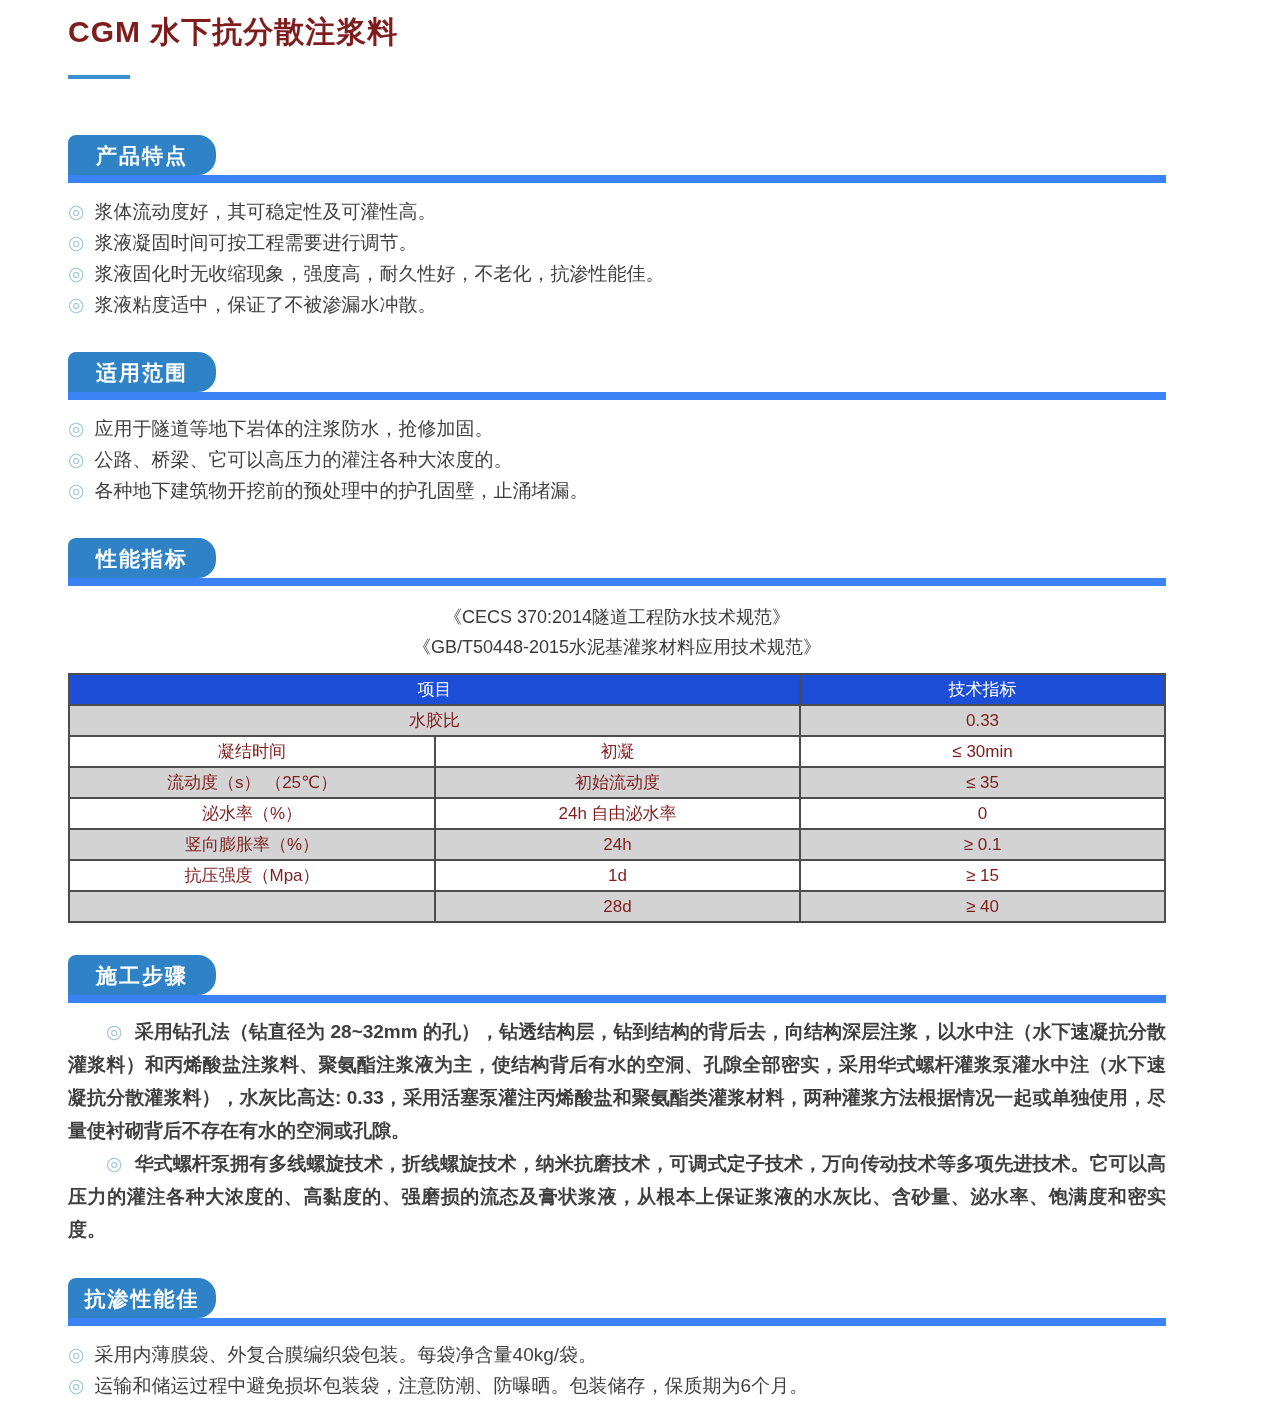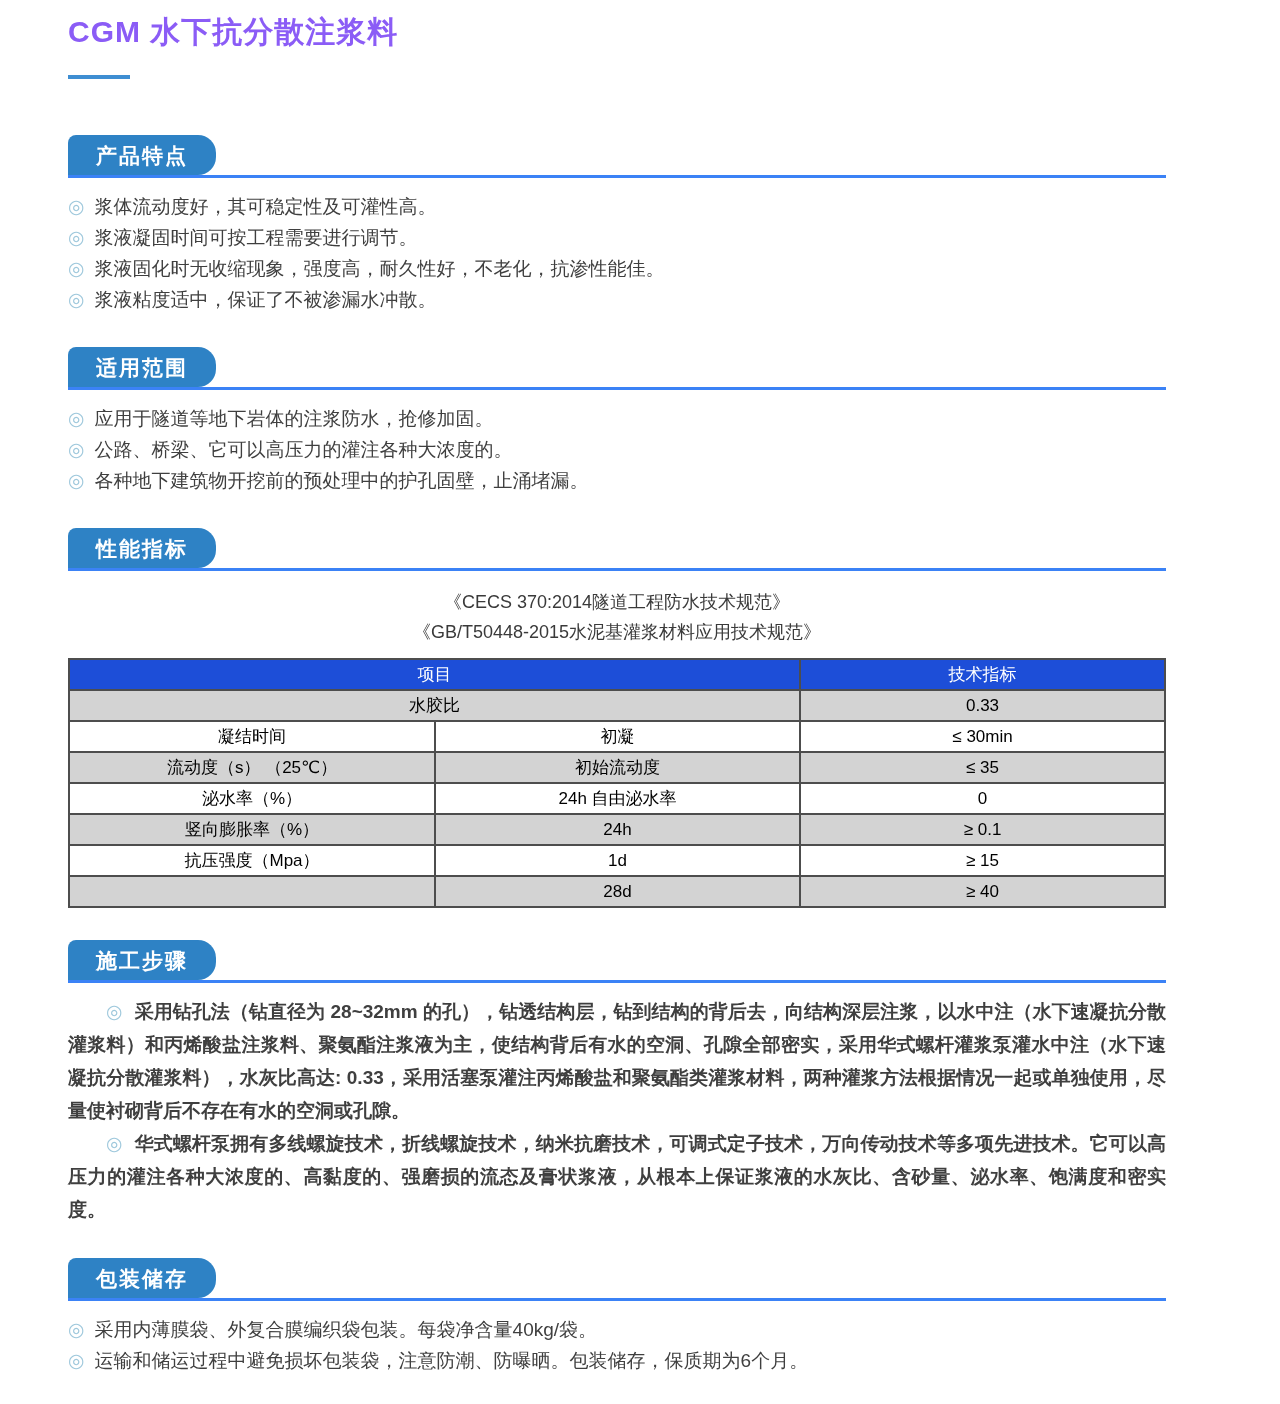--- a/index.html
+++ b/index.html
@@ -12,34 +12,34 @@
   body { height: 1404px; overflow: hidden; }
   .content {
     width: 1098px;
     margin-left: 68px;
     padding-top: 12px;
   }
   
   .doc-title {
     font-size: 30px;
     font-weight: bold;
-    color: #8b5cf6;
+    color: #7f1d1d;
     letter-spacing: 1px;
   }
   .title-underline {
     width: 62px;
     height: 4px;
     background: #3e8ed2;
     margin-top: 22px;
   }
   
   .section { margin-top: 32px; }
   .section.first { margin-top: 56px; }
   .section-head {
-    border-bottom: 3px solid #3b82f6;
+    border-bottom: 8px solid #3b82f6;
     line-height: 0;
   }
   .section-tab {
     display: inline-block;
     background: #2e82c5;
     color: #ffffff;
     font-size: 21px;
     font-weight: bold;
     line-height: 1;
     padding: 10px 0 9px 0;
@@ -77,21 +77,21 @@
     margin-top: 11px;
     border-collapse: collapse;
     table-layout: fixed;
   }
   table.perf th, table.perf td {
     border: 2px solid #4d4d4d;
     text-align: center;
     font-size: 17px;
     height: 31px;
     padding: 2px 4px;
-    color: #000000;
+    color: #7f1d1d;
   }
   table.perf thead th {
     background: #1d4ed8;
     color: #ffffff;
     font-weight: normal;
   }
   table.perf tbody tr:nth-child(odd) td { background: #d3d3d3; }
   table.perf tbody tr:nth-child(even) td { background: #ffffff; }
   
   .paras { margin-top: 12px; }
@@ -221,21 +221,21 @@
       <span class="section-tab">施工步骤</span>
     </div>
     <div class="paras">
       <p class="para"><span class="bullet-glyph">◎</span><span>采用钻孔法（钻直径为 28~32mm 的孔），钻透结构层，钻到结构的背后去，向结构深层注浆，以水中注（水下速凝抗分散灌浆料）和丙烯酸盐注浆料、聚氨酯注浆液为主，使结构背后有水的空洞、孔隙全部密实，采用华式螺杆灌浆泵灌水中注（水下速凝抗分散灌浆料），水灰比高达: 0.33，采用活塞泵灌注丙烯酸盐和聚氨酯类灌浆材料，两种灌浆方法根据情况一起或单独使用，尽量使衬砌背后不存在有水的空洞或孔隙。</span></p>
       <p class="para"><span class="bullet-glyph">◎</span><span>华式螺杆泵拥有多线螺旋技术，折线螺旋技术，纳米抗磨技术，可调式定子技术，万向传动技术等多项先进技术。它可以高压力的灌注各种大浓度的、高黏度的、强磨损的流态及膏状浆液，从根本上保证浆液的水灰比、含砂量、泌水率、饱满度和密实度。</span></p>
     </div>
   </div>
 
   <div class="section">
     <div class="section-head">
-      <span class="section-tab">包装储存</span>
+      <span class="section-tab">抗渗性能佳</span>
     </div>
     <div class="bullet-list">
       <div class="bullet-item">
         <span class="bullet-glyph">◎</span>
         <span>采用内薄膜袋、外复合膜编织袋包装。每袋净含量40kg/袋。</span>
       </div>
       <div class="bullet-item">
         <span class="bullet-glyph">◎</span>
         <span>运输和储运过程中避免损坏包装袋，注意防潮、防曝晒。包装储存，保质期为6个月。</span>
       </div>

